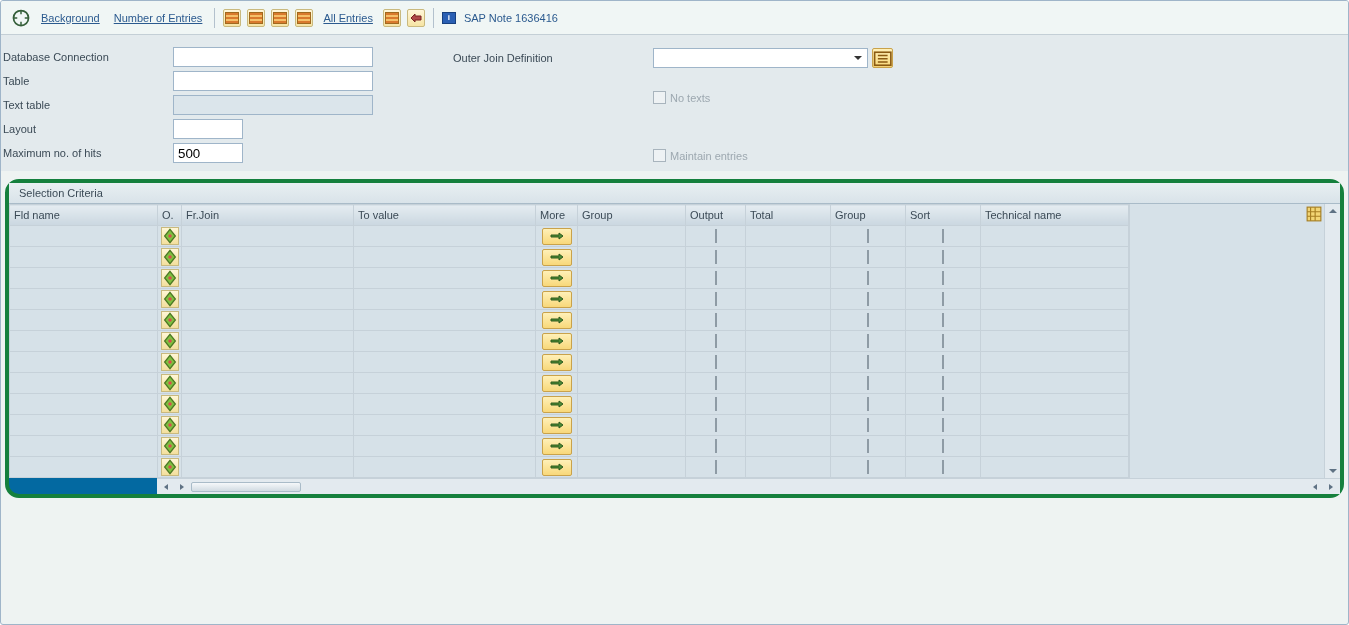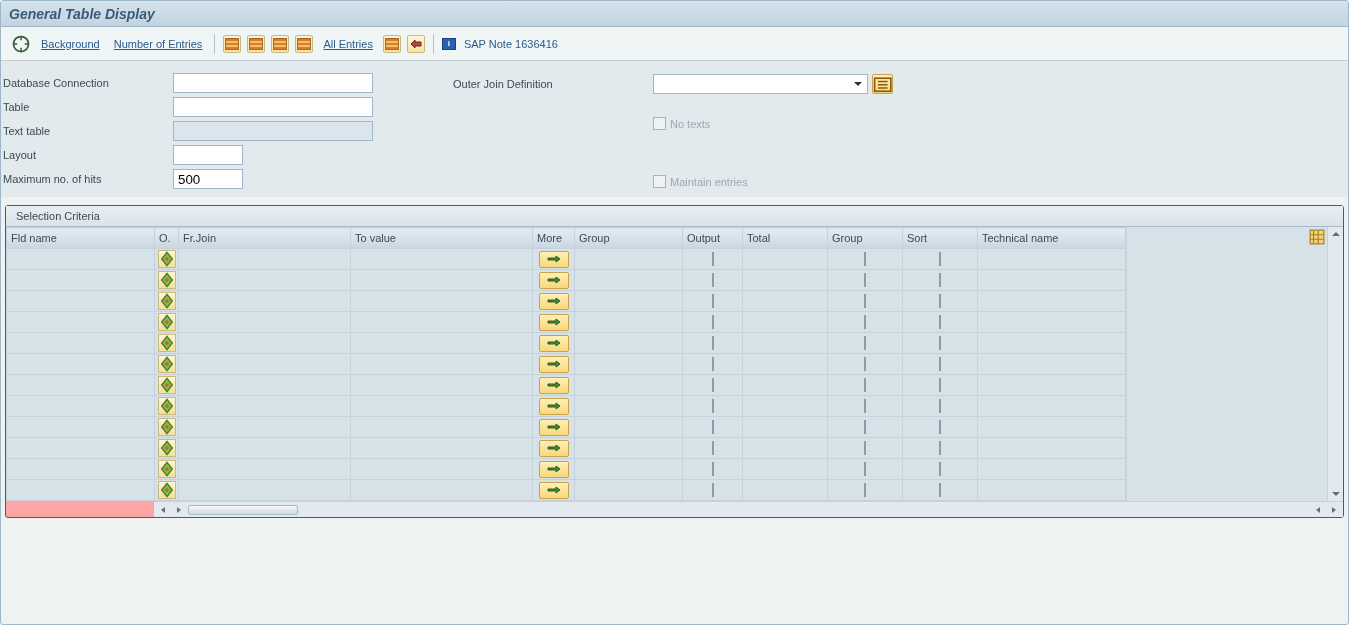--- a/index.html
+++ b/index.html
@@ -129,23 +129,23 @@
     gap: 4px;
     color: #9da8b0;
   }
   .chk-box {
     width: 13px; height: 13px;
     border: 1px solid #a8b4bd;
     background: #eef2f4;
   }
   .grid-wrap {
     margin: 8px 4px 4px;
-    border: 1px solid #15803d;
-    border-radius: 3px;
-    background: #fca5a5;
+    border: 4px solid #15803d;
+    border-radius: 14px;
+    background: #0369a1;
   }
   .grid-title {
     padding: 4px 10px;
     background: linear-gradient(#e8eff2, #d9e3e9);
     border-bottom: 1px solid #a9bbc8;
     color: #3b4a56;
   }
   .grid-inner {
     display: flex;
   }
@@ -259,23 +259,20 @@
     color: #fff;
     font-size: 8px;
     font-weight: bold;
   }
 </style>
 </head>
 <body>
 
 <div class="app">
 
-  <div class="title-bar">
-    <span>General Table Display</span>
-  </div>
 
   <div class="toolbar">
     <span class="tb-icon">
       <svg viewBox="0 0 16 16">
           <circle cx="8" cy="8" r="6" fill="none" stroke="#355f3a" stroke-width="1.4"></circle>
           <path d="M8 2v3 M8 11v3 M2 8h3 M11 8h3" stroke="#355f3a" stroke-width="1.2"></path>
         </svg>
     </span>
     <span class="tb-label">Background</span>
     <span class="tb-label">Number of Entries</span>

